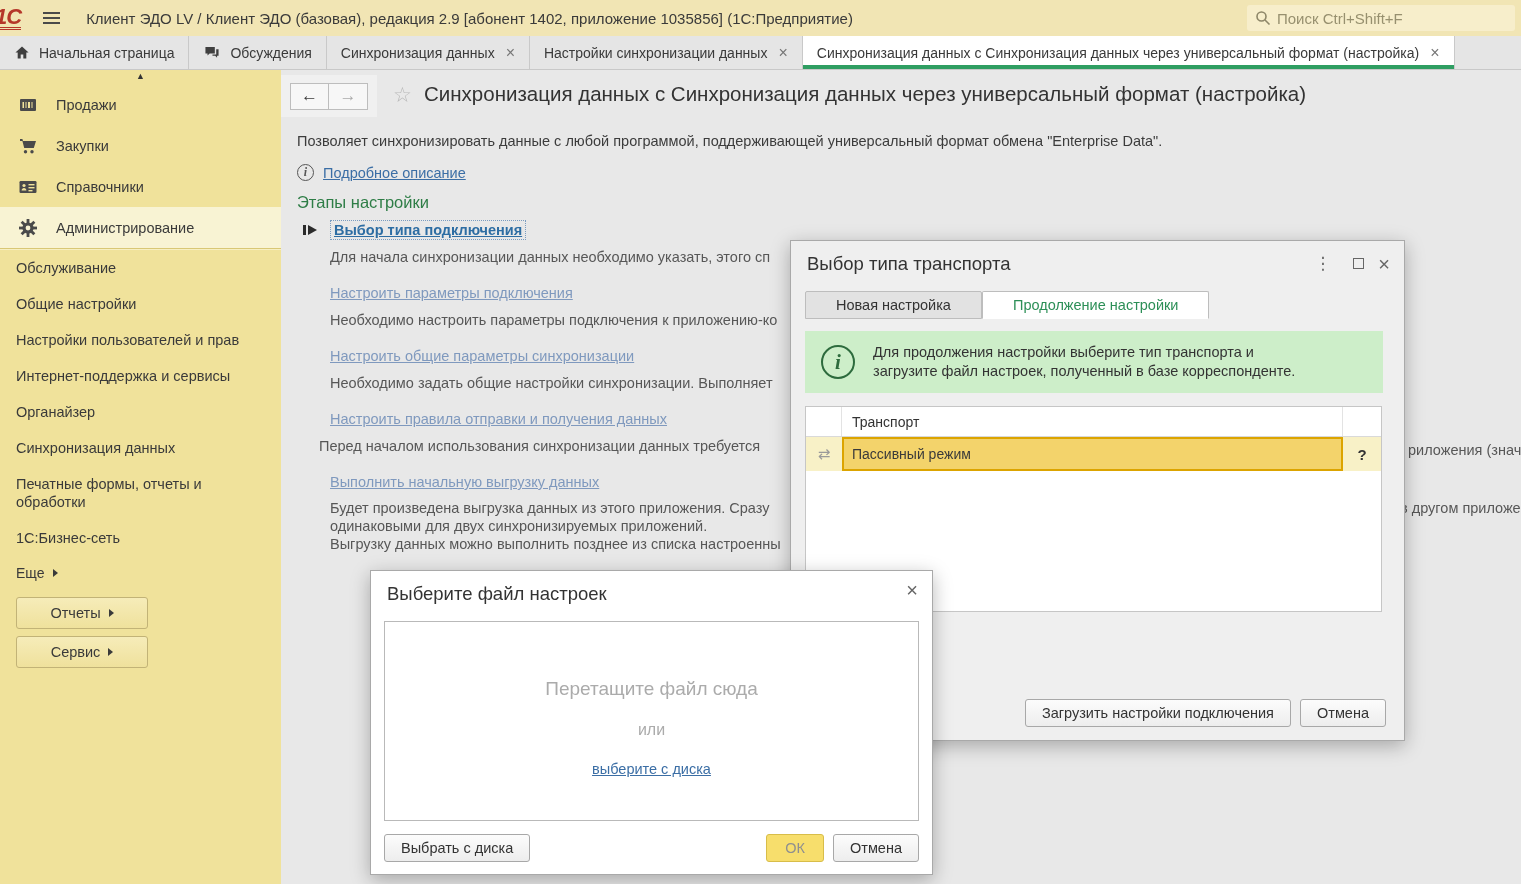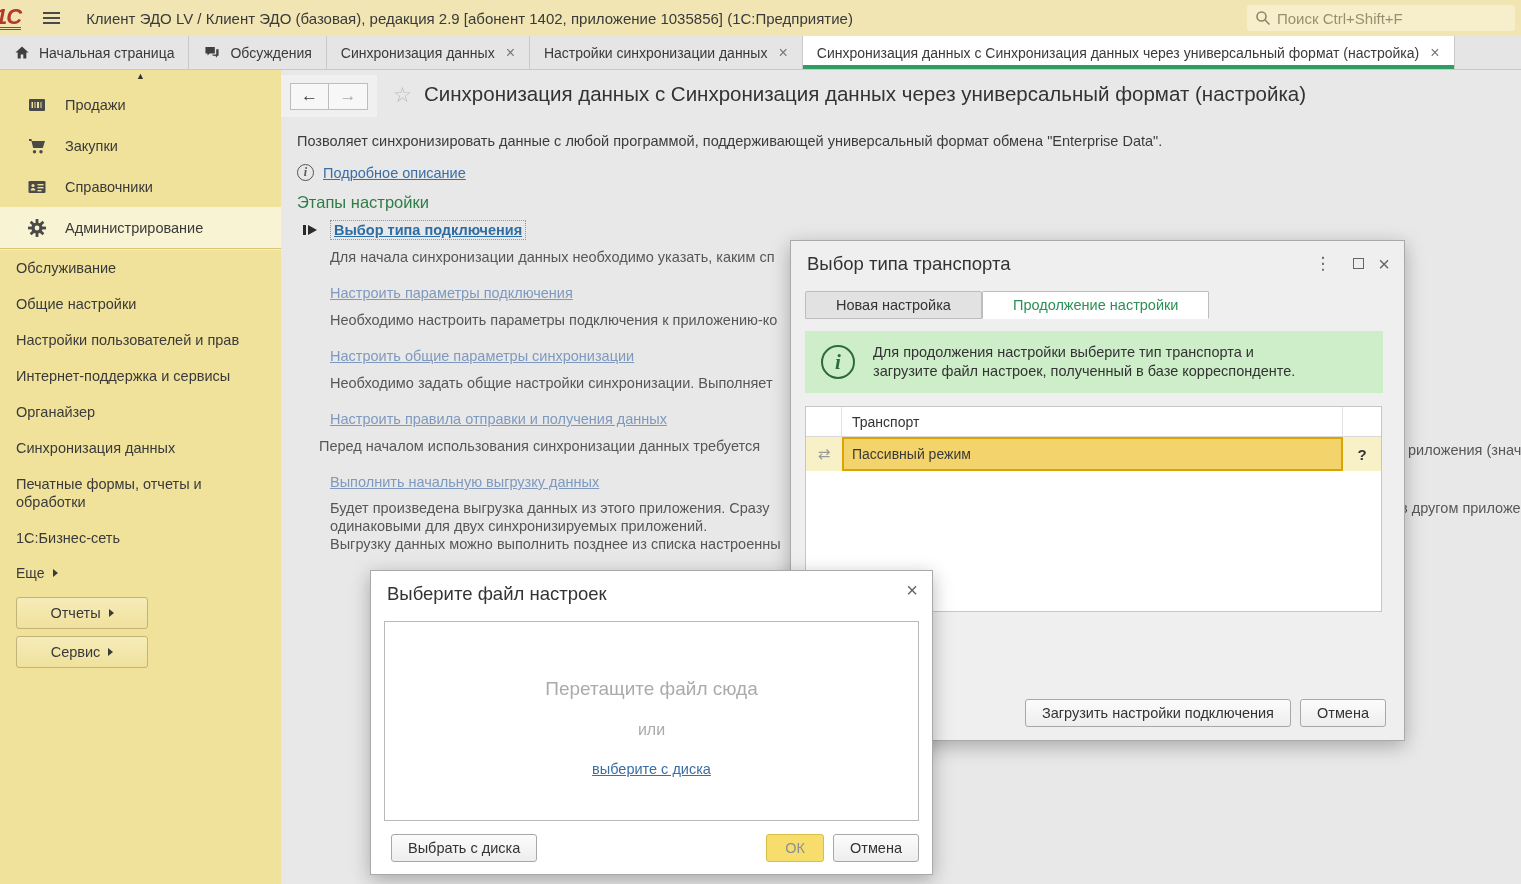--- a/index.html
+++ b/index.html
@@ -27,21 +27,21 @@
     background:#e5e5e5; border-bottom:1px solid #c8c8c8; display:flex; }
   .tab { display:flex; align-items:center; padding:0 14px; border-right:1px solid #c9c9c9;
     font-size:14px; color:#3a3a3a; position:relative; white-space:nowrap; cursor:pointer; }
   .tab .ticon { margin-right:9px; display:flex; }
   .tab .tclose { margin-left:11px; color:#777; font-size:16px; line-height:14px; cursor:pointer; }
   .tab.active { background:#fff; }
   .tab.active .underline { position:absolute; left:0; right:0; bottom:0; height:4px; background:#2f9e62; }
   
   .sidebar { position:absolute; left:0; top:70px; width:281px; height:814px; background:#f0e29b; }
   .scroll-up { text-align:center; height:14px; line-height:12px; font-size:9px; color:#333; cursor:pointer; }
-  .side-item { height:41px; display:flex; align-items:center; padding-left:26px; cursor:pointer; font-size:14.5px; }
+  .side-item { height:41px; display:flex; align-items:center; padding-left:17px; cursor:pointer; font-size:14.5px; }
   .side-item .sicon { width:22px; display:flex; justify-content:center; }
   .side-item .slabel { margin-left:17px; }
   .side-item.active { background:#f8f3d3; }
   .side-divider { border-top:1px solid #d9c775; border-bottom:1px solid #f7efc2; margin:0; }
   .sub-item { padding:9px 16px; line-height:18px; cursor:pointer; font-size:14.5px; }
   .more-row { padding:9px 16px; cursor:pointer; display:flex; align-items:center; }
   .tri { display:inline-block; width:0; height:0; border-left:5px solid #3a3a3a;
     border-top:4px solid transparent; border-bottom:4px solid transparent; margin-left:8px; }
   .side-btn { display:flex; align-items:center; justify-content:center; margin:7px 16px 0 16px;
     width:132px; height:32px; border:1px solid #c2b377; border-radius:3px; cursor:pointer;
@@ -113,21 +113,21 @@
     font-size:14.5px; color:#333; cursor:pointer; white-space:nowrap; }
   .t-footer .btn + .btn { margin-left:9px; }
   
   #file-dialog { left:370px; top:570px; width:563px; height:305px; background:#fff; z-index:20; }
   #file-dialog .dlg-close { position:absolute; right:14px; top:11px; }
   .dropzone { position:absolute; left:13px; top:50px; width:535px; height:200px;
     border:1px solid #b9b9b9; display:flex; flex-direction:column; align-items:center; }
   .drop-line1 { margin-top:56px; font-size:19px; color:#ababab; }
   .drop-line2 { margin-top:21px; font-size:16px; color:#ababab; }
   .drop-link { margin-top:22px; font-size:14.5px; }
-  .f-footer { position:absolute; left:20px; right:13px; bottom:12px; display:flex; align-items:flex-start; }
+  .f-footer { position:absolute; left:13px; right:13px; bottom:12px; display:flex; align-items:flex-start; }
   .f-right { margin-left:auto; display:flex; }
   .btn.ok { background:#f7de6c; border-color:#d8bd49; color:#8f8f8f; padding:0 18px; }
   .f-right .btn + .btn { margin-left:9px; }
 </style>
 </head>
 <body>
 
 <div class="titlebar">
   <span class="logo1c">1С</span>
   <div class="hamburger">
@@ -283,21 +283,21 @@
 
   <div class="step-current">
     <span class="go-icon">
       <svg width="15" height="12" viewBox="0 0 15 12">
           <rect x="0" y="1" width="3" height="10" fill="#2b2b2b"></rect>
           <path d="M5 1 L14 6 L5 11 Z" fill="#2b2b2b"></path>
         </svg>
     </span>
     <span class="link">Выбор типа подключения</span>
   </div>
-  <div class="step-desc" style="left:49px; top:179px;">Для начала синхронизации данных необходимо указать, каким сп</div>
+  <div class="step-desc" style="left:49px; top:179px;">Для начала синхронизации данных необходимо указать, этого сп</div>
 
   <div class="muted-link" style="left:49px; top:215px;">Настроить параметры подключения</div>
   <div class="step-desc" style="left:49px; top:242px;">Необходимо настроить параметры подключения к приложению-ко</div>
 
   <div class="muted-link" style="left:49px; top:278px;">Настроить общие параметры синхронизации</div>
   <div class="step-desc" style="left:49px; top:305px;">Необходимо задать общие настройки синхронизации. Выполняет</div>
 
   <div class="muted-link" style="left:49px; top:341px;">Настроить правила отправки и получения данных</div>
   <div class="step-desc" style="left:38px; top:368px;">Перед началом использования синхронизации данных требуется</div>
 

